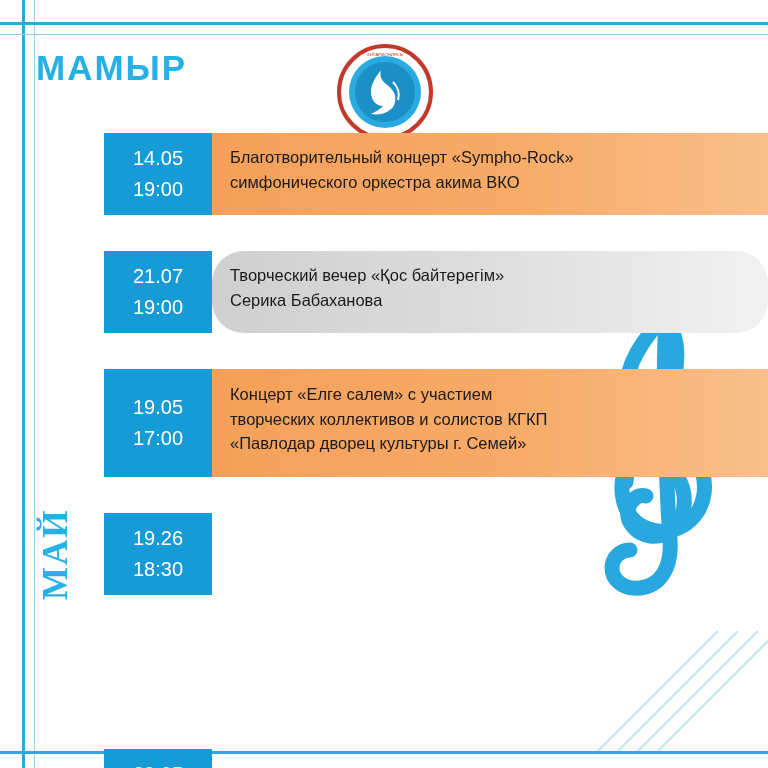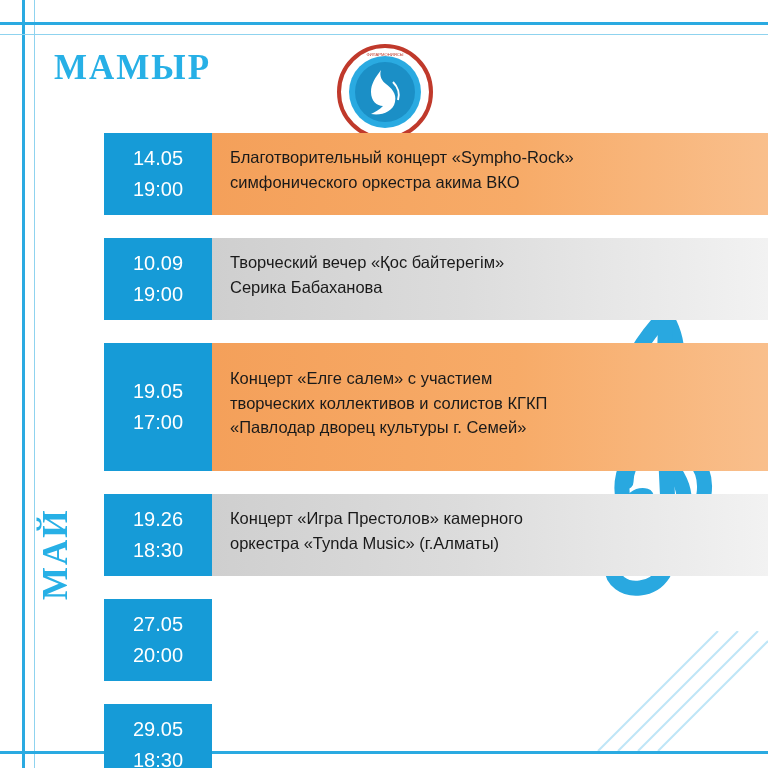--- a/index.html
+++ b/index.html
@@ -53,27 +53,27 @@
     left: 0;
     bottom: 14px;
     width: 768px;
     height: 3px;
     background: #2aaae1;
   }
 
   
   .month-title {
     position: absolute;
-    left: 54px;
+    left: 36px;
     top: 48px;
     font-size: 35px;
     font-weight: bold;
     letter-spacing: 2px;
     color: #27b0e6;
-    font-family: Liberation Serif, serif;
+    font-family: Liberation Sans, sans-serif;
   }
 
   .side-month {
     position: absolute;
     left: 36px;
     top: 600px;
     font-size: 35px;
     font-weight: bold;
     letter-spacing: 2px;
     color: #27b0e6;
@@ -104,21 +104,21 @@
 
   
   .events {
     position: absolute;
     left: 104px;
     top: 133px;
     width: 664px;
   }
   .event-row {
     display: flex;
-    margin-bottom: 23px;
+    margin-bottom: 36px;
     height: 82px;
     position: relative;
   }
   .event-date {
     width: 108px;
     flex: 0 0 108px;
     background: #169bd7;
     color: #ffffff;
     display: flex;
     flex-direction: column;
@@ -138,22 +138,23 @@
     line-height: 1.5;
     color: #1a1a1a;
   }
   .event-body .txt { white-space: pre-line; }
 
   .bg-orange {
     background: linear-gradient(90deg, #f4a05a 0%, #f7ab68 55%, #f9bf8c 100%);
   }
   .bg-gray {
     background: linear-gradient(90deg, #cfcfcf 0%, #dcdcdc 45%, #f2f2f2 100%);
-  }
-  .tall { height: 128px; }
+    border-radius: 32px;
+  }
+  .tall { height: 108px; }
 
   
   .corner-deco {
     position: absolute;
     right: 0;
     bottom: 17px;
     width: 230px;
     height: 120px;
     overflow: hidden;
     pointer-events: none;
@@ -201,21 +202,21 @@
       <span>19:00</span>
     </div>
     <div class="event-body bg-orange">
       <span class="txt">Благотворительный концерт «Sympho-Rock»
 симфонического оркестра акима ВКО</span>
     </div>
   </div>
 
   <div class="event-row">
     <div class="event-date">
-      <span>10.09</span>
+      <span>21.07</span>
       <span>19:00</span>
     </div>
     <div class="event-body bg-gray">
       <span class="txt">Творческий вечер «Қос байтерегім»
 Серика Бабаханова</span>
     </div>
   </div>
 
   <div class="event-row tall">
     <div class="event-date">
@@ -227,31 +228,23 @@
 творческих коллективов и солистов КГКП
 «Павлодар дворец культуры г. Семей»</span>
     </div>
   </div>
 
   <div class="event-row">
     <div class="event-date">
       <span>19.26</span>
       <span>18:30</span>
     </div>
-    <div class="event-body bg-gray">
-      <span class="txt">Концерт «Игра Престолов» камерного
-оркестра «Tynda Music» (г.Алматы)</span>
-    </div>
-  </div>
-
-  <div class="event-row">
-    <div class="event-date">
-      <span>27.05</span>
-      <span>20:00</span>
-    </div>
+  </div>
+
+  <div class="event-row">
   </div>
 
   <div class="event-row">
     <div class="event-date">
       <span>29.05</span>
       <span>18:30</span>
     </div>
   </div>
 
 </div>

